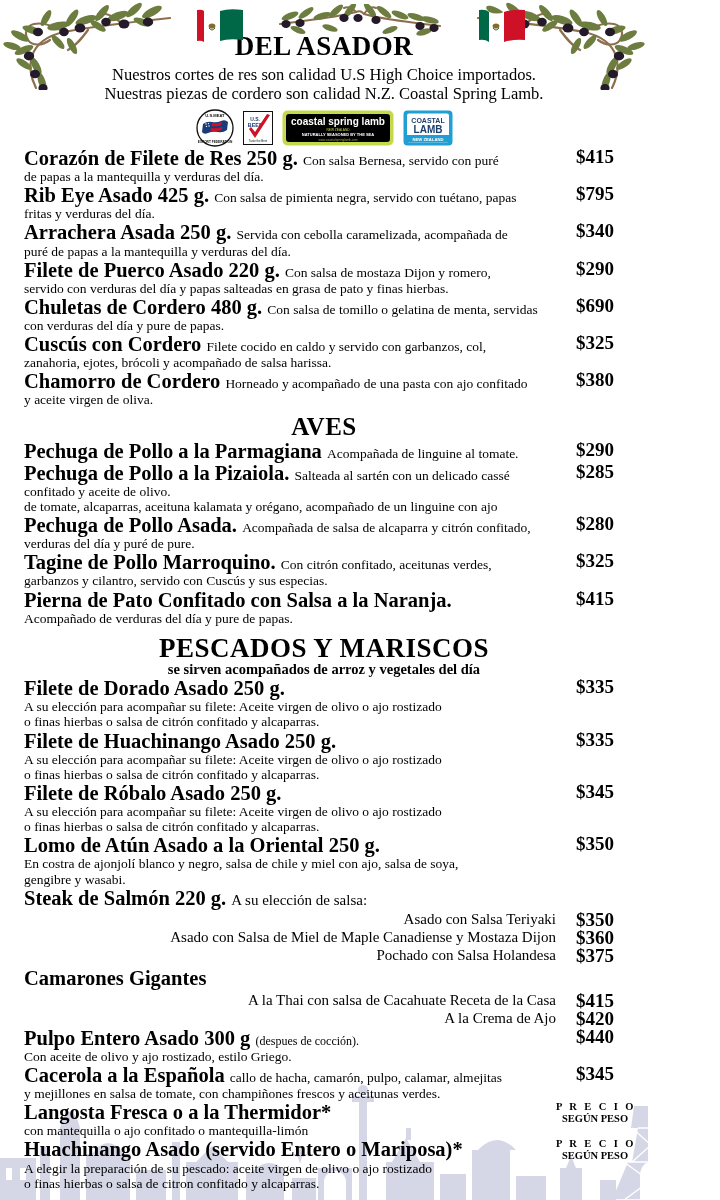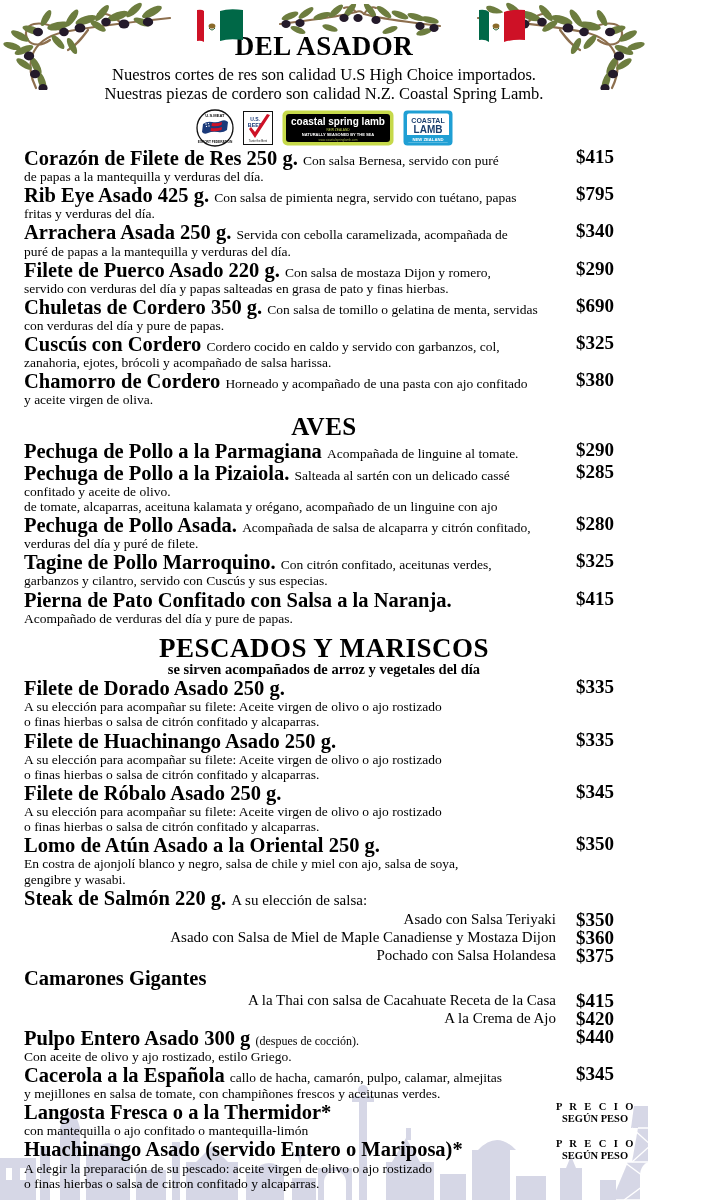--- a/index.html
+++ b/index.html
@@ -335,26 +335,26 @@
         <div class="nm"><b>Arrachera Asada 250 g.</b> <span class="dsc">Servida con cebolla caramelizada, acompañada de</span></div>
         <div class="dsc-line">puré de papas a la mantequilla y verduras del día.</div>
       </div>
       <div class="row">
         <div class="price">$290</div>
         <div class="nm"><b>Filete de Puerco Asado 220 g.</b> <span class="dsc">Con salsa de mostaza Dijon y romero,</span></div>
         <div class="dsc-line">servido con verduras del día y papas salteadas en grasa de pato y finas hierbas.</div>
       </div>
       <div class="row">
         <div class="price">$690</div>
-        <div class="nm"><b>Chuletas de Cordero 350 g.</b> <span class="dsc">Con salsa de tomillo o gelatina de menta, servidas</span></div>
+        <div class="nm"><b>Chuletas de Cordero 480 g.</b> <span class="dsc">Con salsa de tomillo o gelatina de menta, servidas</span></div>
         <div class="dsc-line">con verduras del día y pure de papas.</div>
       </div>
       <div class="row">
         <div class="price">$325</div>
-        <div class="nm"><b>Cuscús con Cordero</b> <span class="dsc">Cordero cocido en caldo y servido con garbanzos, col,</span></div>
+        <div class="nm"><b>Cuscús con Cordero</b> <span class="dsc">Filete cocido en caldo y servido con garbanzos, col,</span></div>
         <div class="dsc-line">zanahoria, ejotes, brócoli y acompañado de salsa harissa.</div>
       </div>
       <div class="row">
         <div class="price">$380</div>
         <div class="nm"><b>Chamorro de Cordero</b> <span class="dsc">Horneado y acompañado de una pasta con ajo confitado</span></div>
         <div class="dsc-line">y aceite virgen de oliva.</div>
       </div>
     </div>
 
     <div class="section-head aves">AVES</div>
@@ -365,21 +365,21 @@
       </div>
       <div class="row">
         <div class="price">$285</div>
         <div class="nm"><b>Pechuga de Pollo a la Pizaiola.</b> <span class="dsc">Salteada al sartén con un delicado cassé</span></div>
         <div class="dsc-line">confitado y aceite de olivo.</div>
         <div class="dsc-line">de tomate, alcaparras, aceituna kalamata y orégano, acompañado de un linguine con ajo</div>
       </div>
       <div class="row">
         <div class="price">$280</div>
         <div class="nm"><b>Pechuga de Pollo Asada.</b> <span class="dsc">Acompañada de salsa de alcaparra y citrón confitado,</span></div>
-        <div class="dsc-line">verduras del día y puré de filete.</div>
+        <div class="dsc-line">verduras del día y puré de pure.</div>
       </div>
       <div class="row">
         <div class="price">$325</div>
         <div class="nm"><b>Tagine de Pollo Marroquino.</b> <span class="dsc">Con citrón confitado, aceitunas verdes,</span></div>
         <div class="dsc-line">garbanzos y cilantro, servido con Cuscús y sus especias.</div>
       </div>
       <div class="row">
         <div class="price">$415</div>
         <div class="nm"><b>Pierna de Pato Confitado con Salsa a la Naranja.</b></div>
         <div class="dsc-line">Acompañado de verduras del día y pure de papas.</div>

